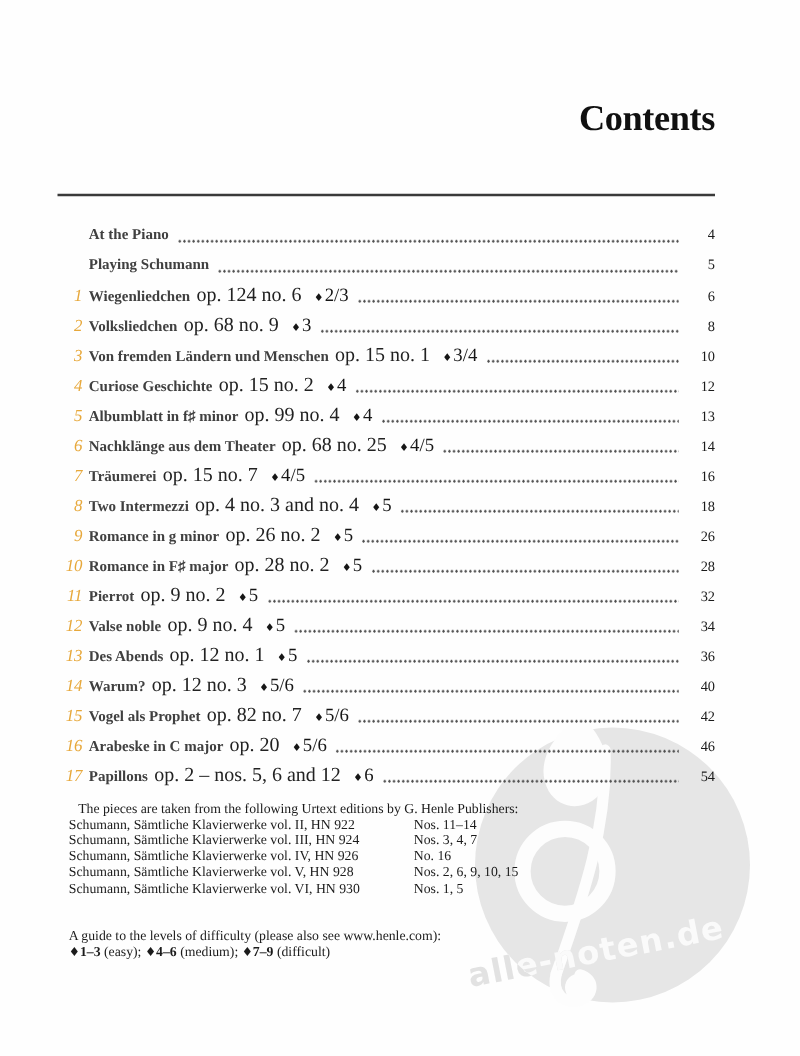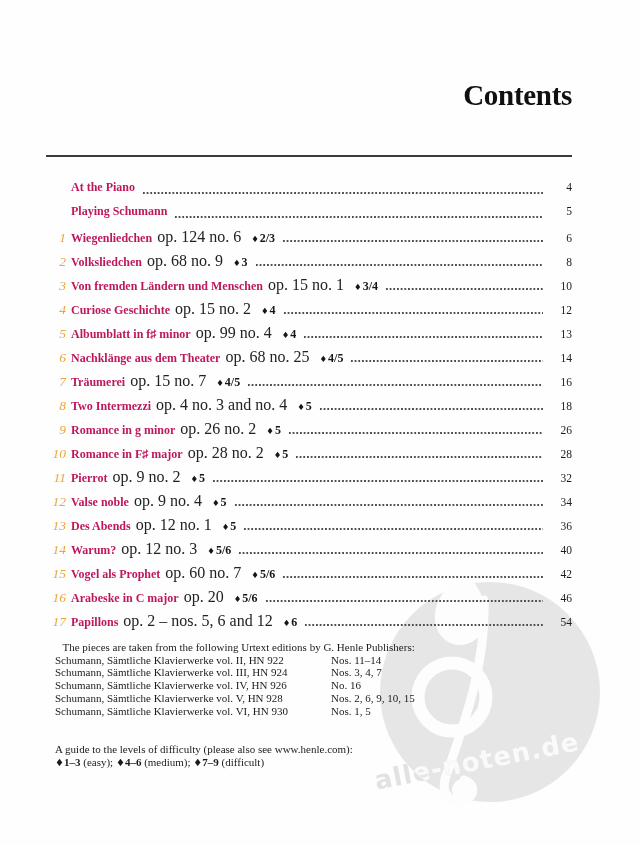--- a/index.html
+++ b/index.html
@@ -29,25 +29,25 @@
   .toc { position: absolute; left: 46px; top: 176px; width: 526px; }
   .row {
     display: flex; align-items: baseline;
     height: 24px; padding-top: 3.5px;
     font-size: 11.5px; white-space: nowrap;
   }
   .num {
     width: 20px; min-width: 20px; text-align: right; margin-right: 5px;
     font-style: italic; font-size: 13.5px; color: #e7a83b; font-weight: normal;
   }
-  .ttl { font-weight: bold; font-size: 12px; color: #be185d; }
+  .ttl { font-weight: bold; font-size: 12px; color: #404040; }
   .det { margin-left: 5px; font-size: 16px; color: #222; }
   .lev { margin-left: 10px; color: #161616; }
   .dia { font-size: 8.5px; font-family: "DejaVu Sans", sans-serif; margin-right: 1px; }
-  .lvl { font-weight: bold; font-size: 12px; }
+  .lvl { font-weight: normal; font-size: 15px; }
   .leader {
     flex: 1 1 auto; align-self: flex-end;
     height: 4px; margin: 0 5px 5px 7px;
     background-image: radial-gradient(circle, #4e4e4e 0.85px, rgba(0,0,0,0) 1.15px);
     background-size: 3.7px 4px; background-repeat: repeat-x;
     background-position: left bottom;
   }
   .pg { min-width: 24px; text-align: right; font-size: 11.5px; color: #1b1b1b; }
 
   .sources { position: absolute; left: 55px; top: 641px; font-size: 11px; line-height: 12.7px; }
@@ -235,21 +235,21 @@
             <span class="ttl">Warum?</span>
             <span class="det">op. 12 no. 3</span>
             <span class="lev"><span class="dia">♦</span><span class="lvl">5/6</span></span>
             <span class="leader"></span>
             <span class="pg">40</span>
           </div>
 
           <div class="row">
             <span class="num">15</span>
             <span class="ttl">Vogel als Prophet</span>
-            <span class="det">op. 60 no. 7</span>
+            <span class="det">op. 82 no. 7</span>
             <span class="lev"><span class="dia">♦</span><span class="lvl">5/6</span></span>
             <span class="leader"></span>
             <span class="pg">42</span>
           </div>
 
           <div class="row">
             <span class="num">16</span>
             <span class="ttl">Arabeske in C major</span>
             <span class="det">op. 20</span>
             <span class="lev"><span class="dia">♦</span><span class="lvl">5/6</span></span>

